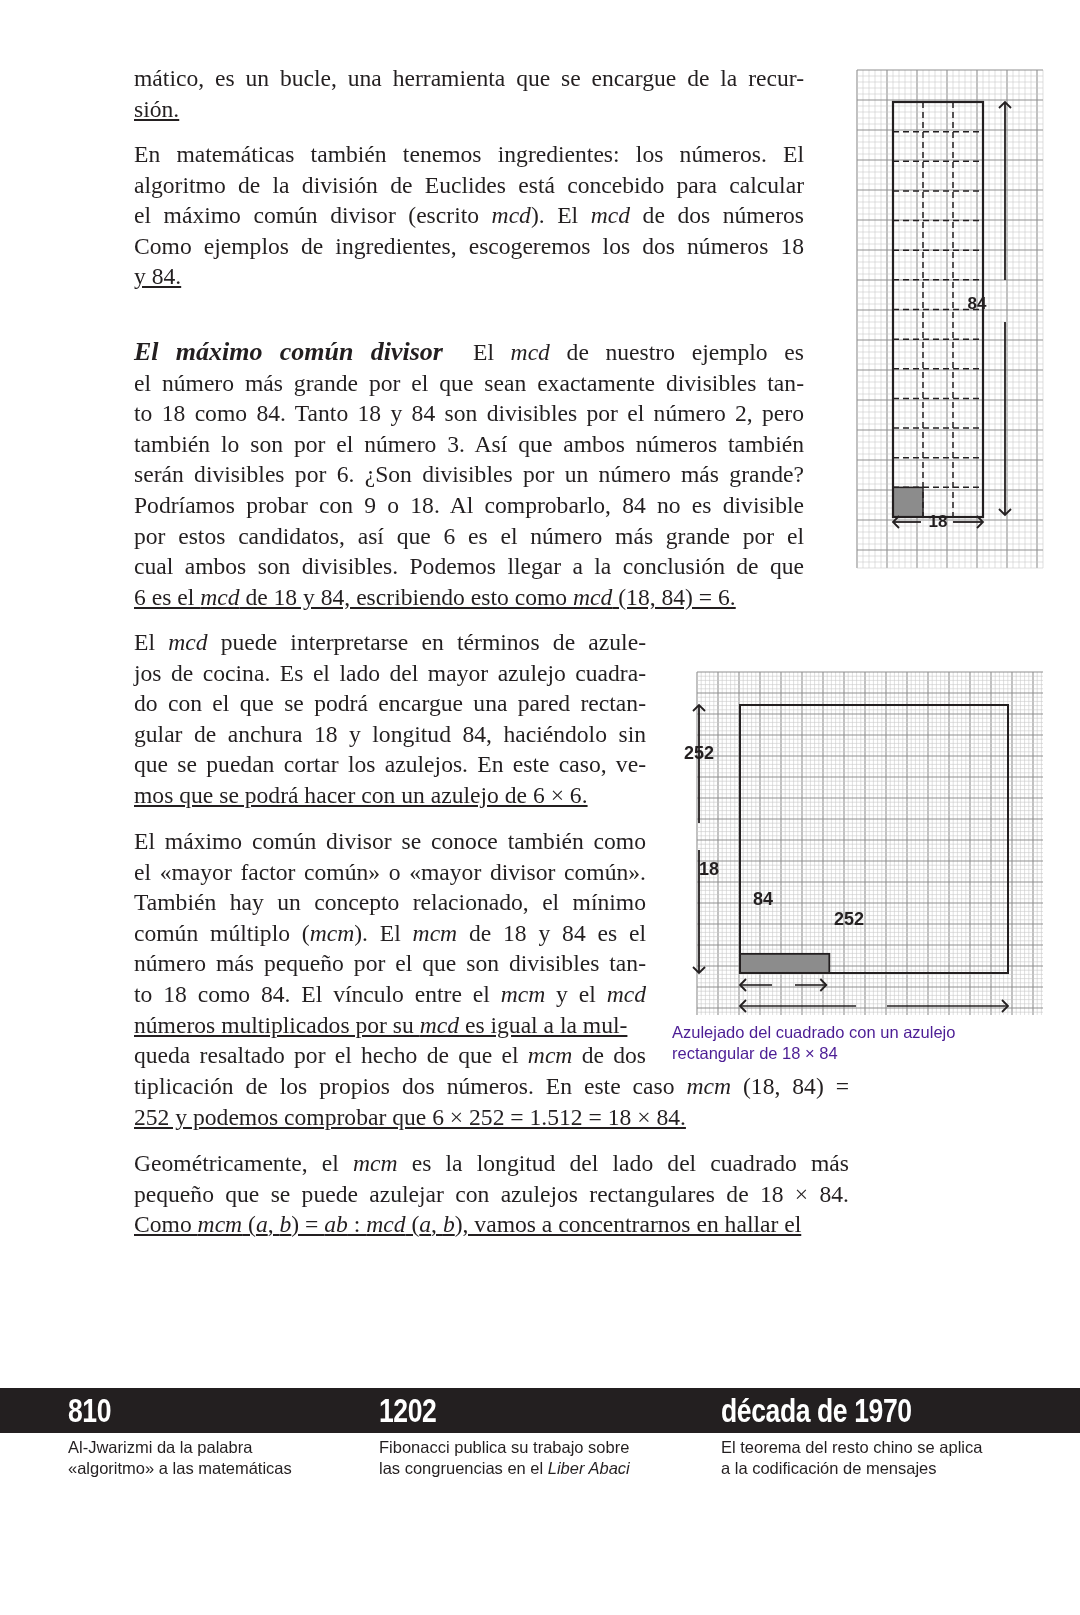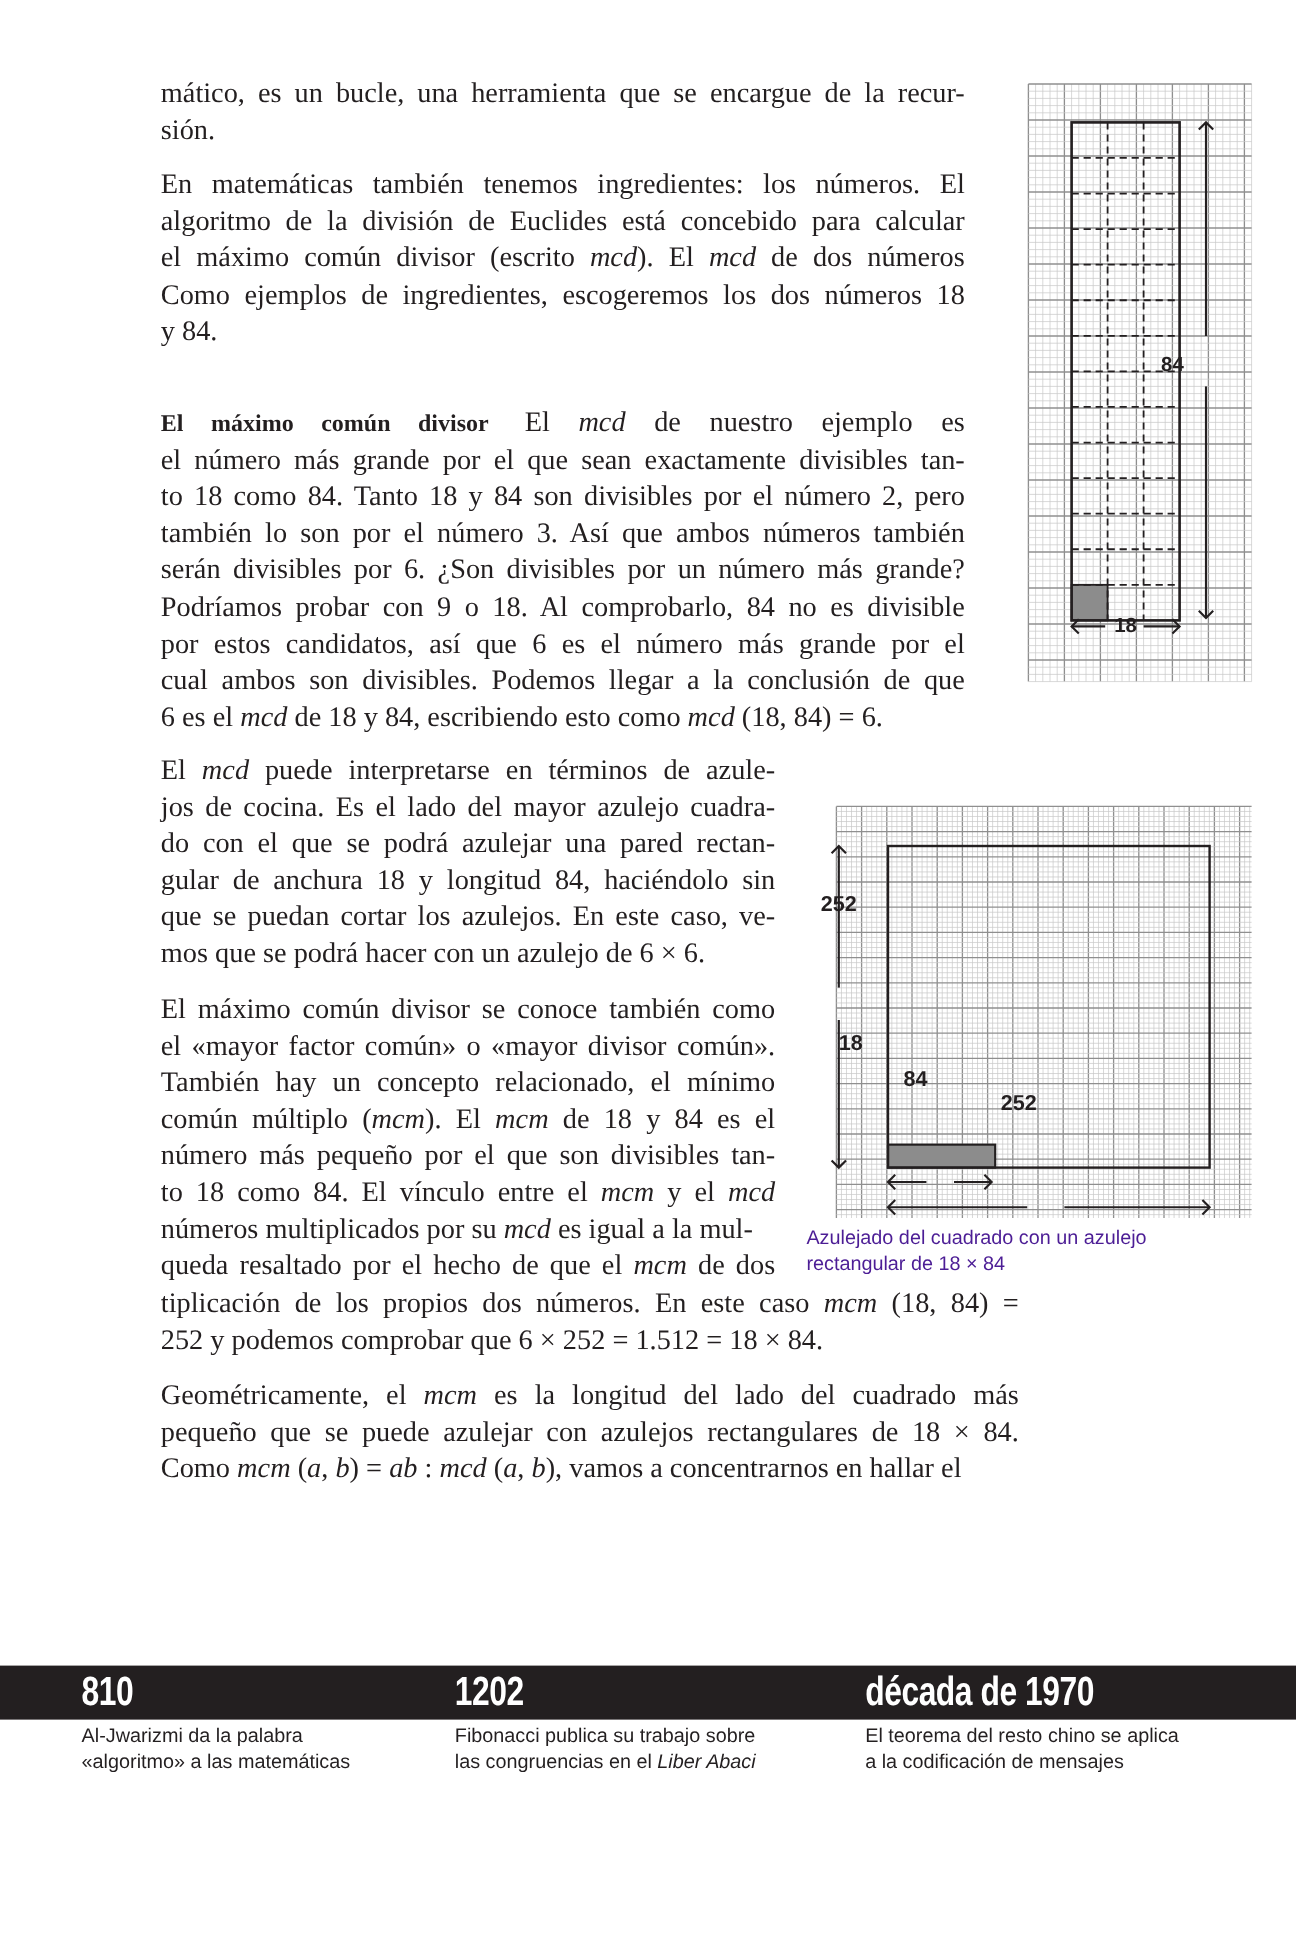--- a/index.html
+++ b/index.html
@@ -1,22 +1,22 @@
 <!DOCTYPE html>
 <html><head>
 <meta charset="utf-8">
 <style>
   html,body{margin:0;padding:0;background:#fff;}
   body{width:1080px;height:1615px;position:relative;overflow:hidden;color:#231f20;}
   .serif{font-family:"Liberation Serif","DejaVu Serif",serif;}
   .sans{font-family:"Liberation Sans","DejaVu Sans",sans-serif;}
   .para{position:absolute;font-size:23.6px;line-height:30.6px;text-align:justify;margin:0;}
   .para .line{display:block;white-space:nowrap;text-align-last:justify;}
-  .para .line.last{text-align-last:left;}
-  .heading{font-weight:bold;font-size:20px;}
+  .para .line.last{text-align-last:left;text-decoration:underline;}
+  .heading{font-weight:bold;font-size:26px;font-style:italic;}
   .figure{position:absolute;}
   .caption{position:absolute;font-size:16.5px;line-height:21px;color:#4c1d95;}
   .timeline-bar{position:absolute;left:0;top:1388px;width:1080px;height:45px;background:#231f20;}
   .tl-year{position:absolute;top:1389px;color:#fff;font-weight:bold;font-size:34px;line-height:42px;transform:scaleX(0.78);transform-origin:left center;letter-spacing:-0.5px;}
   .tl-desc{position:absolute;top:1437px;font-size:16.5px;line-height:20.5px;}
 </style>
 </head>
 <body>
 
 <div class="para serif" style="left:134px;top:63px;width:670px;">
@@ -37,21 +37,21 @@
     <span class="line"><span>también lo son por el número 3. Así que ambos números también</span></span>
     <span class="line"><span>serán divisibles por 6. ¿Son divisibles por un número más grande?</span></span>
     <span class="line"><span>Podríamos probar con 9 o 18. Al comprobarlo, 84 no es divisible</span></span>
     <span class="line"><span>por estos candidatos, así que 6 es el número más grande por el</span></span>
     <span class="line"><span>cual ambos son divisibles. Podemos llegar a la conclusión de que</span></span>
     <span class="line last"><span>6 es el </span><i>mcd</i><span> de 18 y 84, escribiendo esto como </span><i>mcd</i><span> (18, 84) = 6.</span></span>
   </div>
 <div class="para serif" style="left:134px;top:627px;width:512px;">
     <span class="line"><span>El </span><i>mcd</i><span> puede interpretarse en términos de azule-</span></span>
     <span class="line"><span>jos de cocina. Es el lado del mayor azulejo cuadra-</span></span>
-    <span class="line"><span>do con el que se podrá azulejar una pared rectan-</span></span>
+    <span class="line"><span>do con el que se podrá encargue una pared rectan-</span></span>
     <span class="line"><span>gular de anchura 18 y longitud 84, haciéndolo sin</span></span>
     <span class="line"><span>que se puedan cortar los azulejos. En este caso, ve-</span></span>
     <span class="line last"><span>mos que se podrá hacer con un azulejo de 6 × 6.</span></span>
   </div>
 <div class="para serif" style="left:134px;top:826px;width:512px;">
     <span class="line"><span>El máximo común divisor se conoce también como</span></span>
     <span class="line"><span>el «mayor factor común» o «mayor divisor común».</span></span>
     <span class="line"><span>También hay un concepto relacionado, el mínimo</span></span>
     <span class="line"><span>común múltiplo (</span><i>mcm</i><span>). El </span><i>mcm</i><span> de 18 y 84 es el</span></span>
     <span class="line"><span>número más pequeño por el que son divisibles tan-</span></span>

